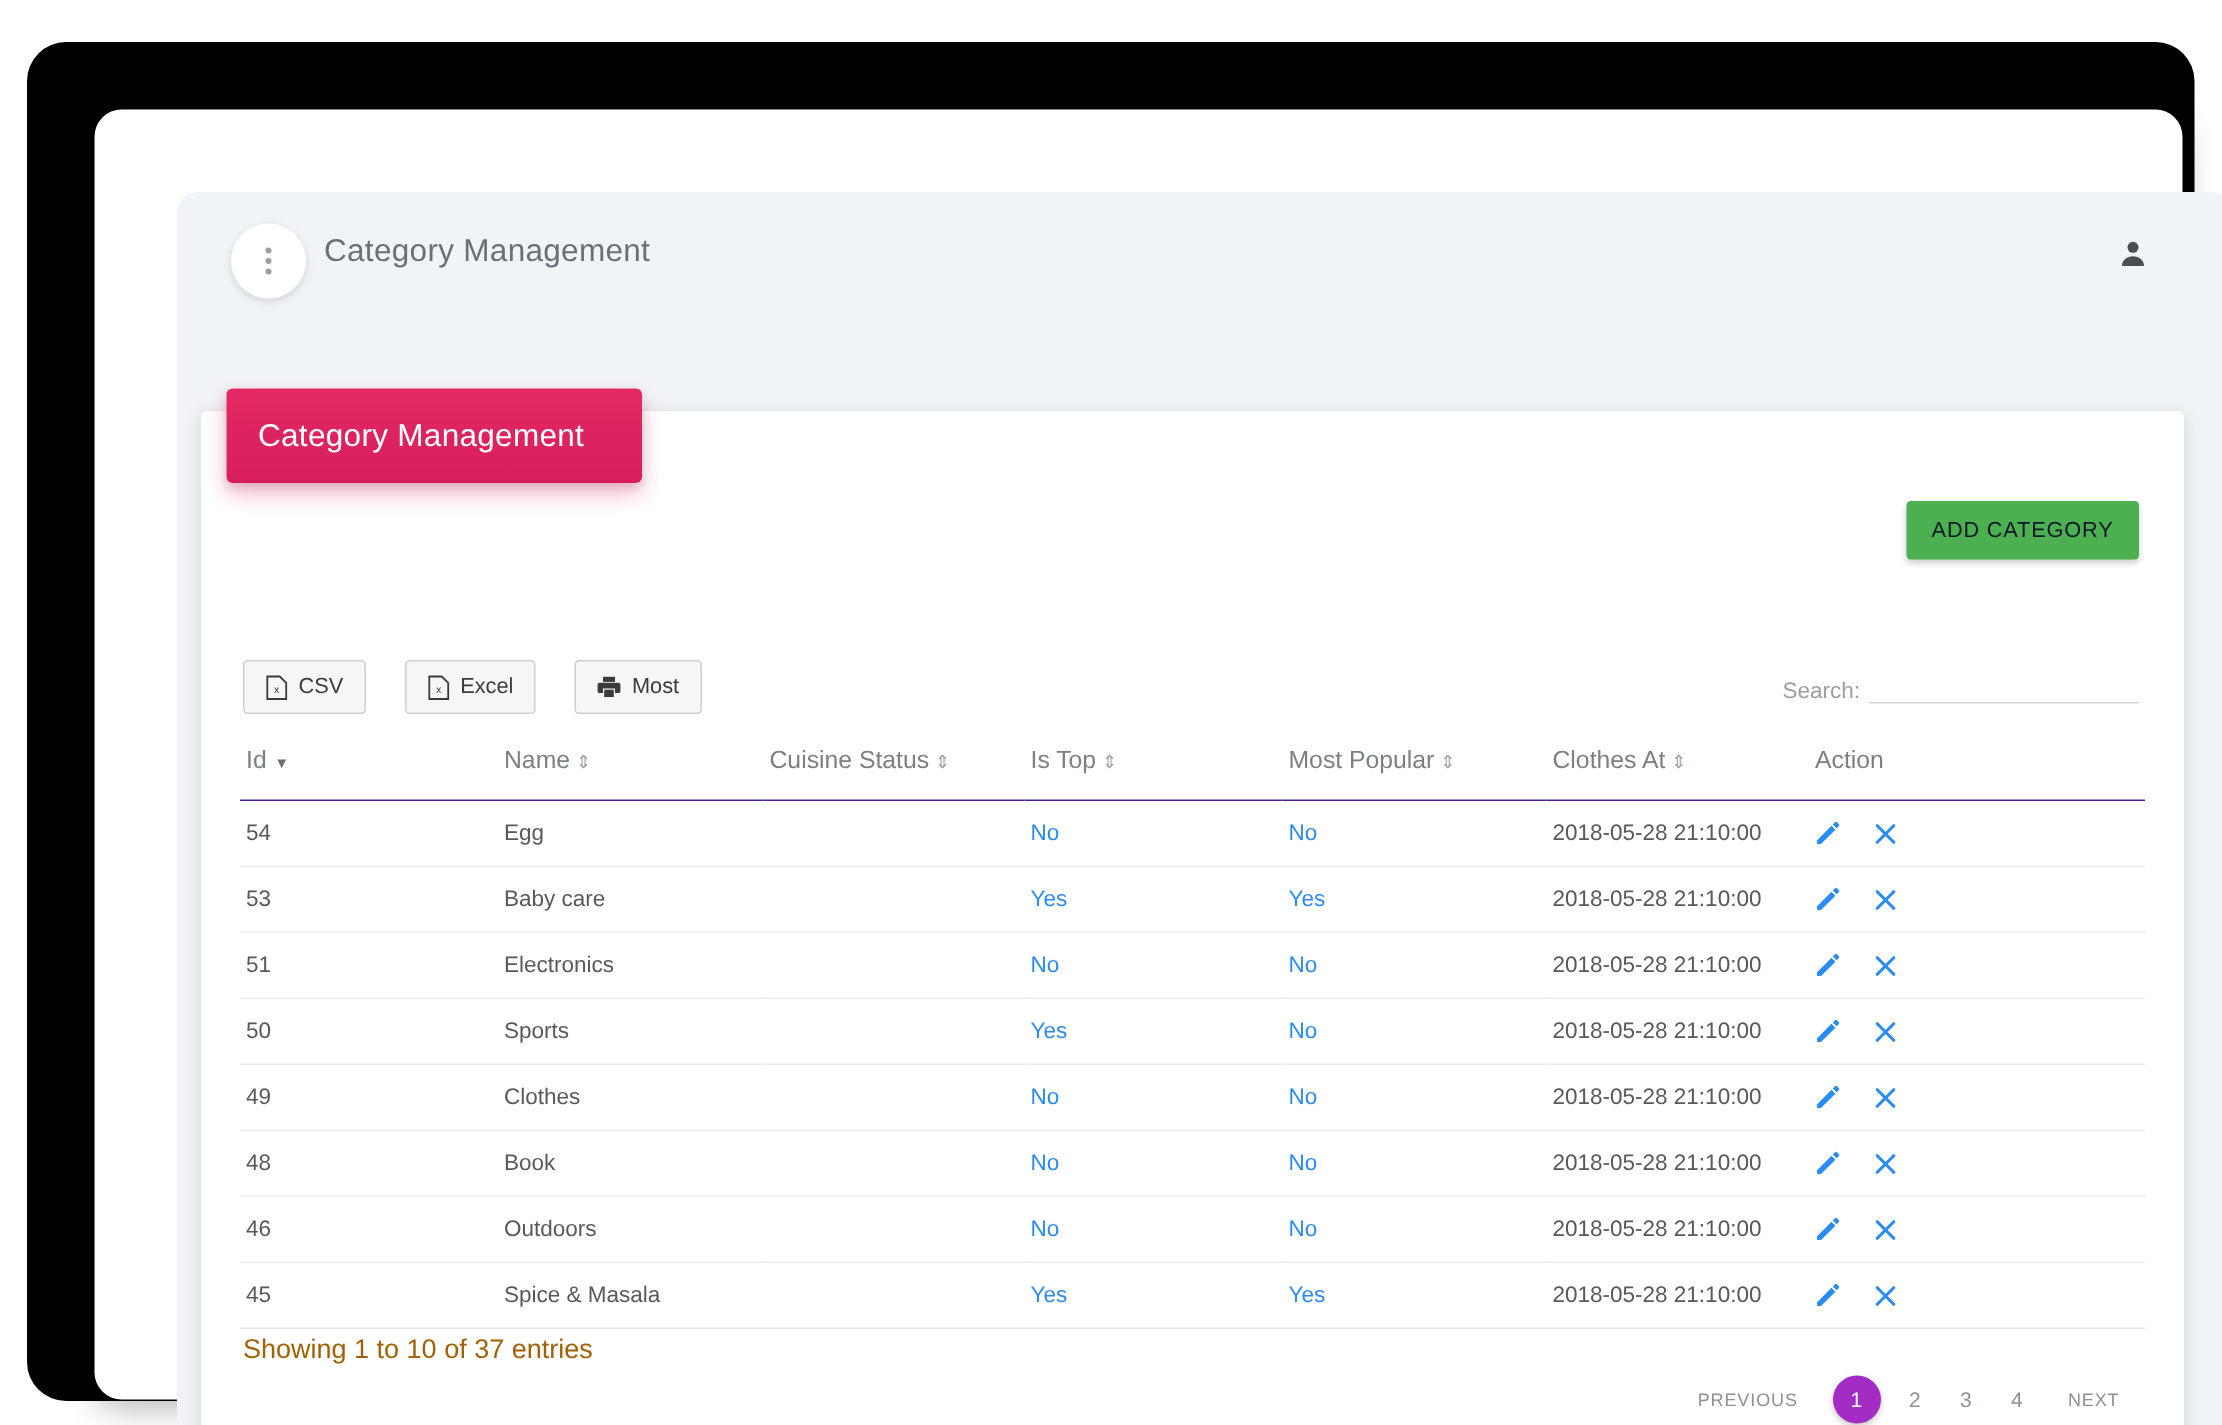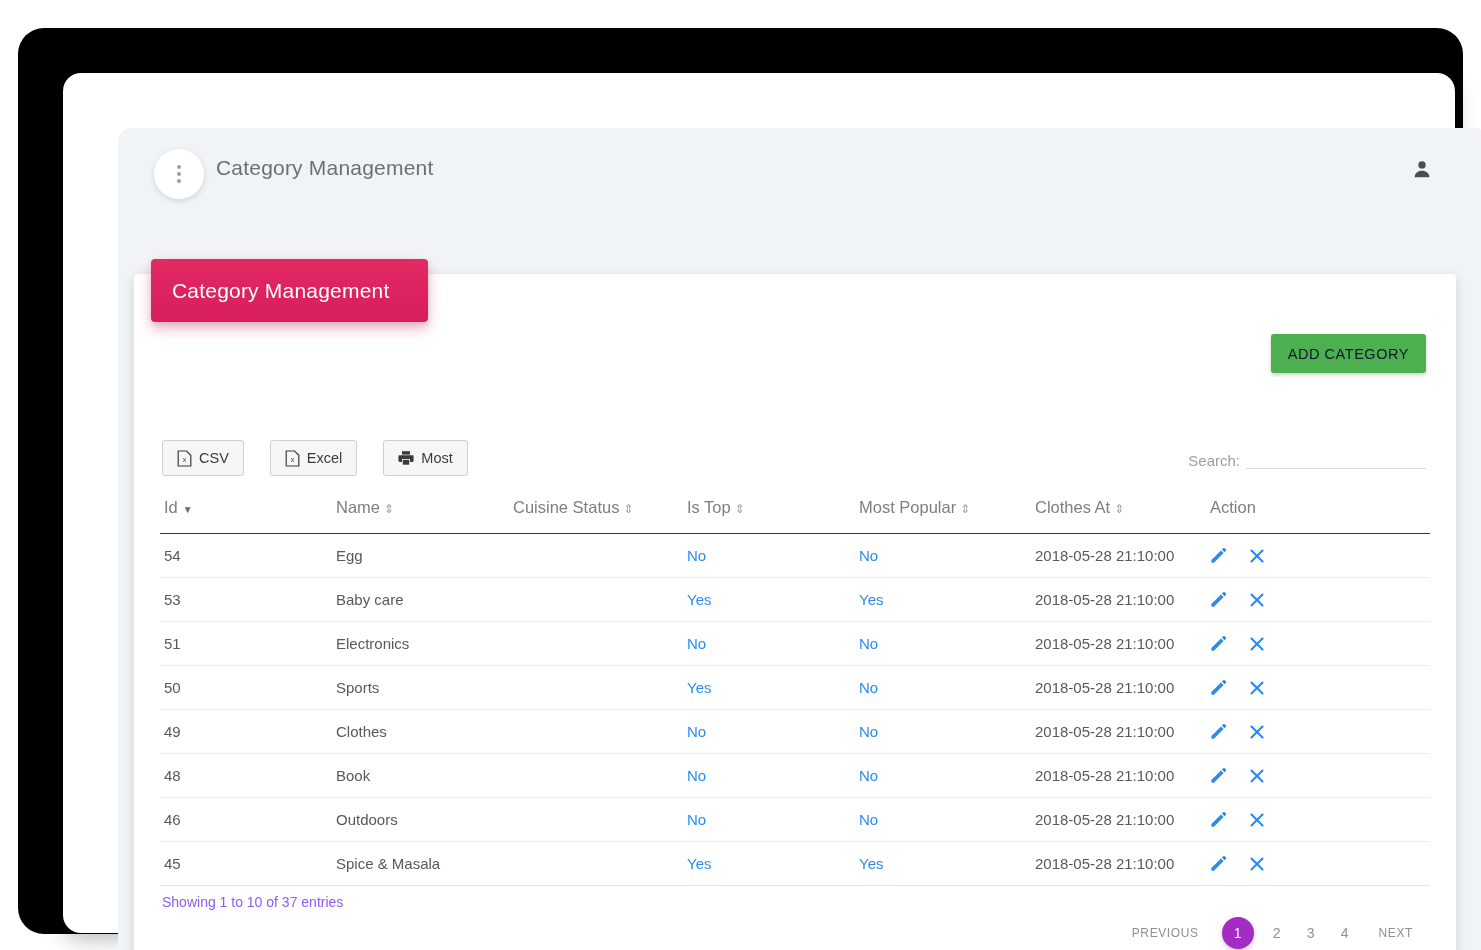--- a/index.html
+++ b/index.html
@@ -218,22 +218,22 @@
   .sort-desc { color: #6b7077; font-size: 10px; margin-left: 5px; }
 
   .action-cell { display: flex; align-items: center; gap: 22px; }
   .icon-btn { cursor: pointer; display:block; }
 
   
   #showing-entries {
     position: absolute;
     left: 28px;
     bottom: 55px;
-    font-size: 14px;
-    color: #8b5cf6;
+    font-size: 18px;
+    color: #a16207;
   }
   #pagination {
     position: absolute;
     right: 26px;
     bottom: 16px;
     display: flex;
     align-items: center;
     gap: 0;
   }
   .page-link {

